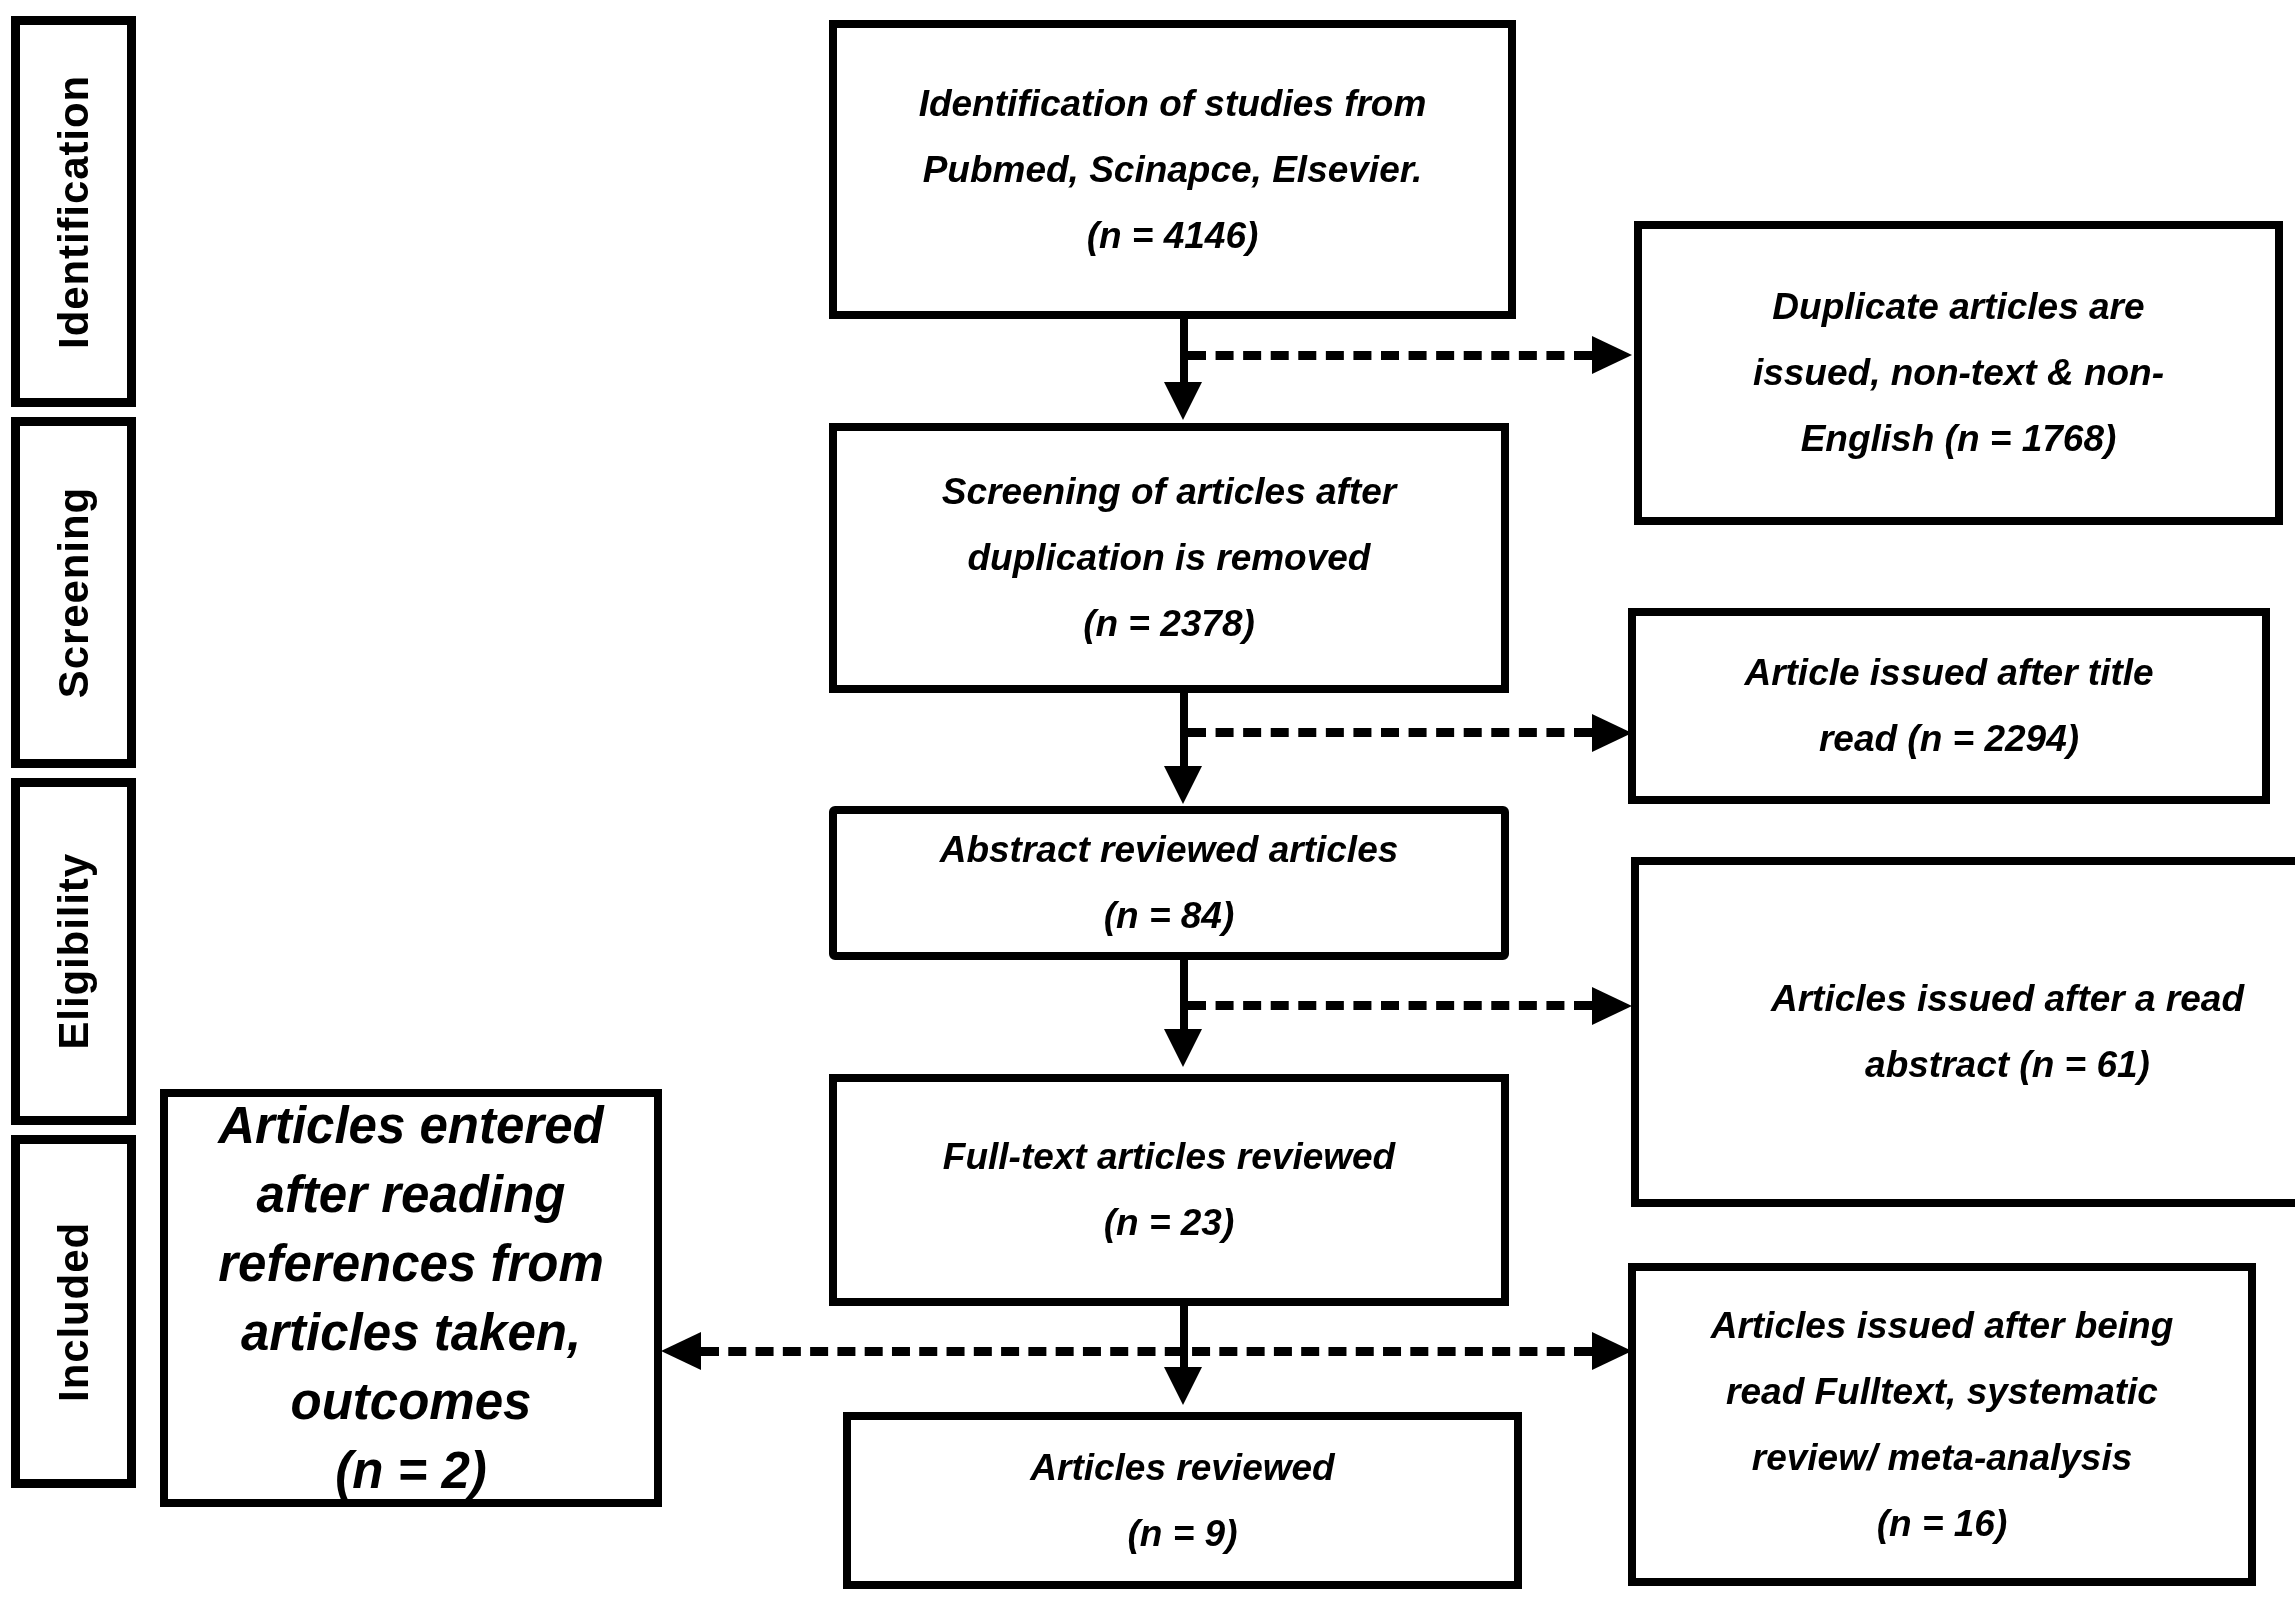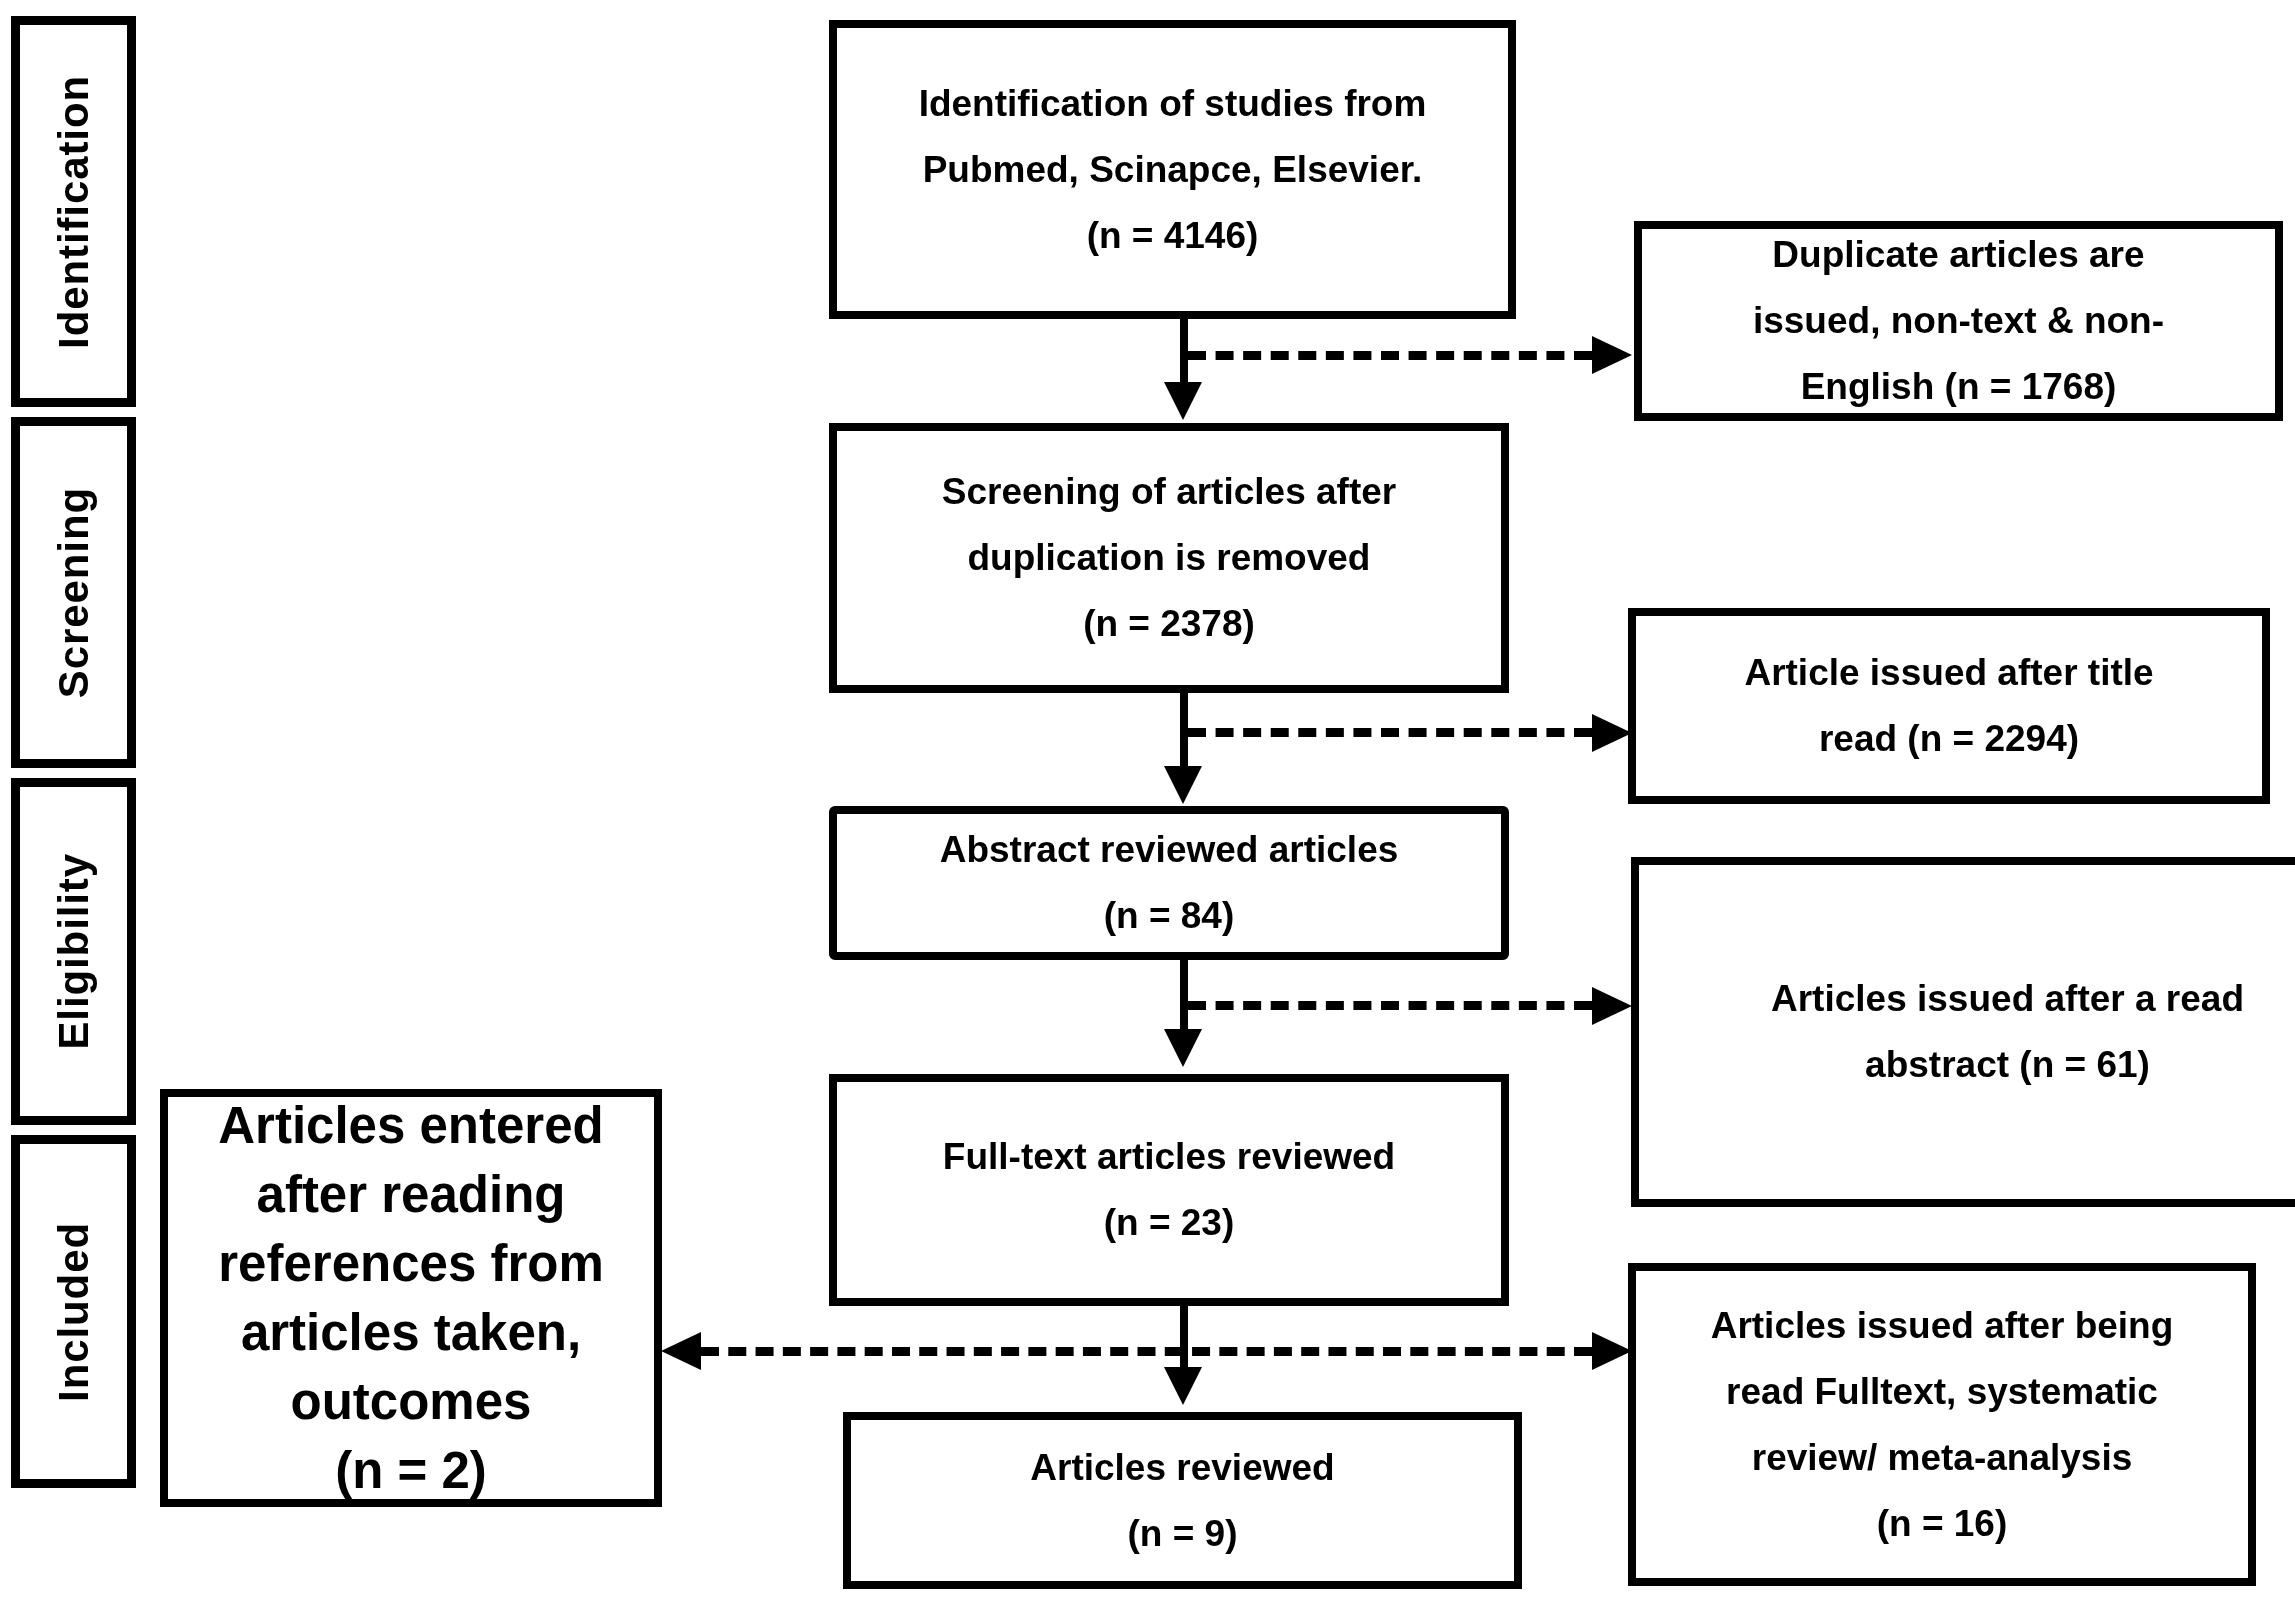--- a/index.html
+++ b/index.html
@@ -24,20 +24,21 @@
     background: #ffffff;
     display: flex;
     align-items: center;
     justify-content: center;
     text-align: center;
   }
   .box .txt {
     font-weight: 700;
     font-size: 37px;
     line-height: 66px;
+    font-style: italic;
   }
   .box .ln { display: block; white-space: nowrap; }
 
   
   .stage {
     position: absolute;
     box-sizing: border-box;
     border: 9.1px solid #000000;
     background: #ffffff;
     display: flex;
@@ -60,21 +61,21 @@
   #sb4 { left: 11px;  top: 1135px; width: 125px; height: 353px; }
 
   
   #b1 { left: 829px; top: 20px;   width: 687px; height: 299px; }
   #b2 { left: 829px; top: 423px;  width: 680px; height: 270px; }
   #b3 { left: 829px; top: 806px;  width: 680px; height: 154px; border-radius: 6px; }
   #b4 { left: 829px; top: 1074px; width: 680px; height: 232px; }
   #b5 { left: 843px; top: 1412px; width: 679px; height: 177px; }
 
   
-  #r1 { left: 1634px; top: 221px;  width: 649px; height: 200px; }
+  #r1 { left: 1634px; top: 221px;  width: 649px; height: 304px; }
   #r2 { left: 1628px; top: 608px;  width: 642px; height: 196px; }
   #r3 { left: 1631px; top: 857px;  width: 753px; height: 350px; }
   #r4 { left: 1628px; top: 1263px; width: 628px; height: 323px; }
 
   
   #l1 { left: 160px; top: 1089px; width: 502px; height: 418px; }
   #l1 .txt { font-size: 51px; line-height: 69px; }
 
   
   .vline {

